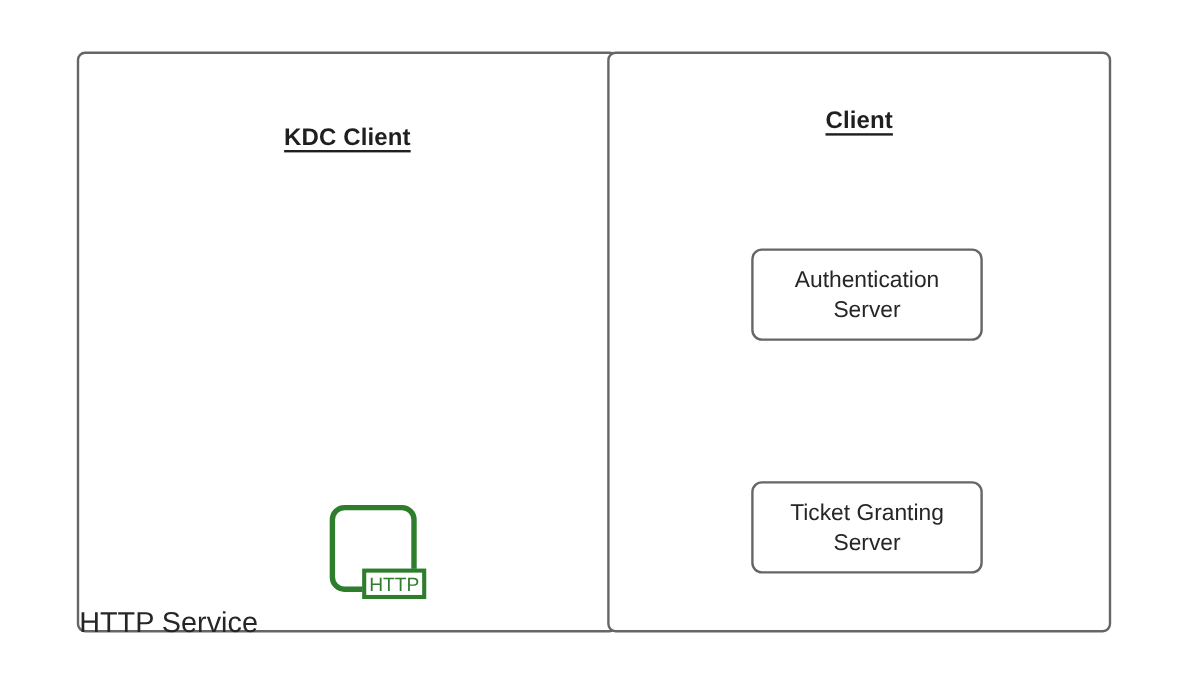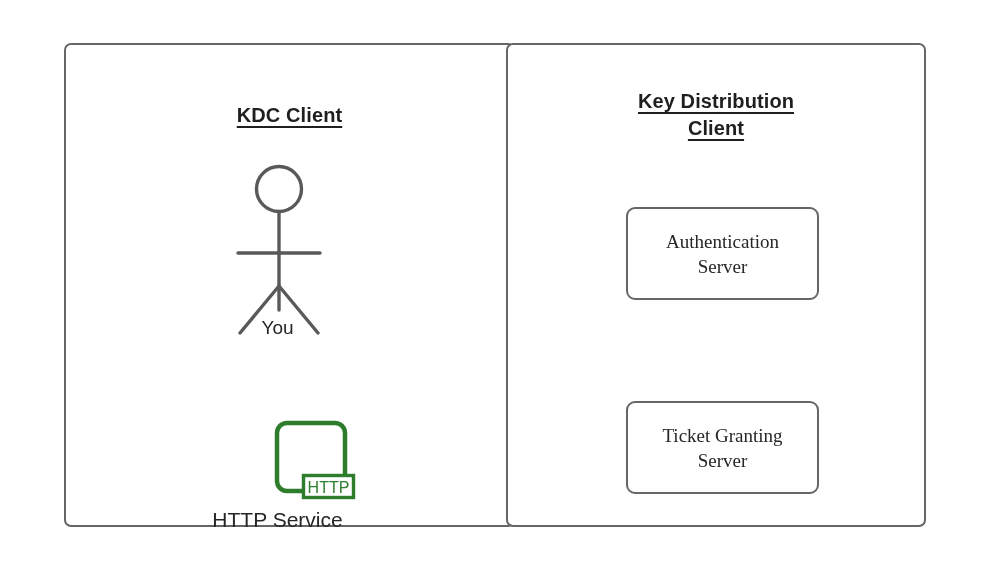--- a/index.html
+++ b/index.html
@@ -100,40 +100,39 @@
     width: 82px;
     height: 82px;
     padding-left: 36px;
   }
   .http-icon svg { display: block; }
   .http-service-label {
     position: absolute;
     left: 0;
     right: 0;
     top: 133px;
-    text-align: center;
-    font-size: 21px;
+    text-align: left;
+    font-size: 24px;
     color: #262626;
     line-height: 24px;
   }
 
   
   .server-box {
     position: absolute;
     box-sizing: border-box;
     width: 193px;
-    height: 93px;
+    height: 77px;
     left: 118px;
     background: #ffffff;
     border: 2px solid #666666;
     border-radius: 9px;
     display: flex;
     align-items: center;
     justify-content: center;
-    font-family: Liberation Serif, serif;
   }
   #server-auth { top: 162px; }
   #server-tgs  { top: 356px; }
 
   .server-label {
     font-size: 19px;
     color: #262626;
     line-height: 25px;
     text-align: center;
     white-space: pre-line;
@@ -141,55 +140,40 @@
 </style>
 </head>
 <body>
 
 <div class="canvas">
 
   <div class="panel" id="panel-client">
 
     <div class="panel-title">KDC Client</div>
 
-    <div id="actor-group">
-      <div class="actor">
-        <svg width="115" height="175" viewBox="0 0 115 175" xmlns="http://www.w3.org/2000/svg">
-          <g fill="none" stroke="#595959" stroke-width="3.4" stroke-linecap="round">
-            <circle cx="58" cy="29" r="22.5"></circle>
-            <line x1="58" y1="51.5" x2="58" y2="150"></line>
-            <line x1="17" y1="93" x2="99" y2="93"></line>
-            <line x1="58" y1="126" x2="19" y2="173"></line>
-            <line x1="58" y1="126" x2="97" y2="173"></line>
-          </g>
-        </svg>
-      </div>
-      <div class="actor-label">You</div>
-    </div>
 
     <div id="http-service-group">
       <div class="http-icon">
         <svg width="82" height="82" viewBox="0 0 82 82" xmlns="http://www.w3.org/2000/svg">
 
           <rect x="3" y="3" width="68" height="68" rx="10" ry="10" fill="none" stroke="#2d7d2d" stroke-width="4.5"></rect>
 
           <rect x="28" y="54" width="53" height="25" fill="#ffffff"></rect>
 
           <rect x="29.5" y="55.5" width="50" height="22" fill="#ffffff" stroke="#2d7d2d" stroke-width="3.4"></rect>
           <text x="54.5" y="72.5" text-anchor="middle" font-family="Liberation Sans, sans-serif" font-size="16" fill="#2d7d2d">HTTP</text>
         </svg>
       </div>
       <div class="http-service-label">HTTP Service</div>
     </div>
   </div>
 
   <div class="panel" id="panel-kdc">
 
     <div class="panel-title">
-      <div>Key Distribution</div>
       <div>Client</div>
     </div>
 
     <div class="server-box" id="server-auth">
       <span class="server-label">Authentication
 Server</span>
     </div>
 
     <div class="server-box" id="server-tgs">
       <span class="server-label">Ticket Granting

